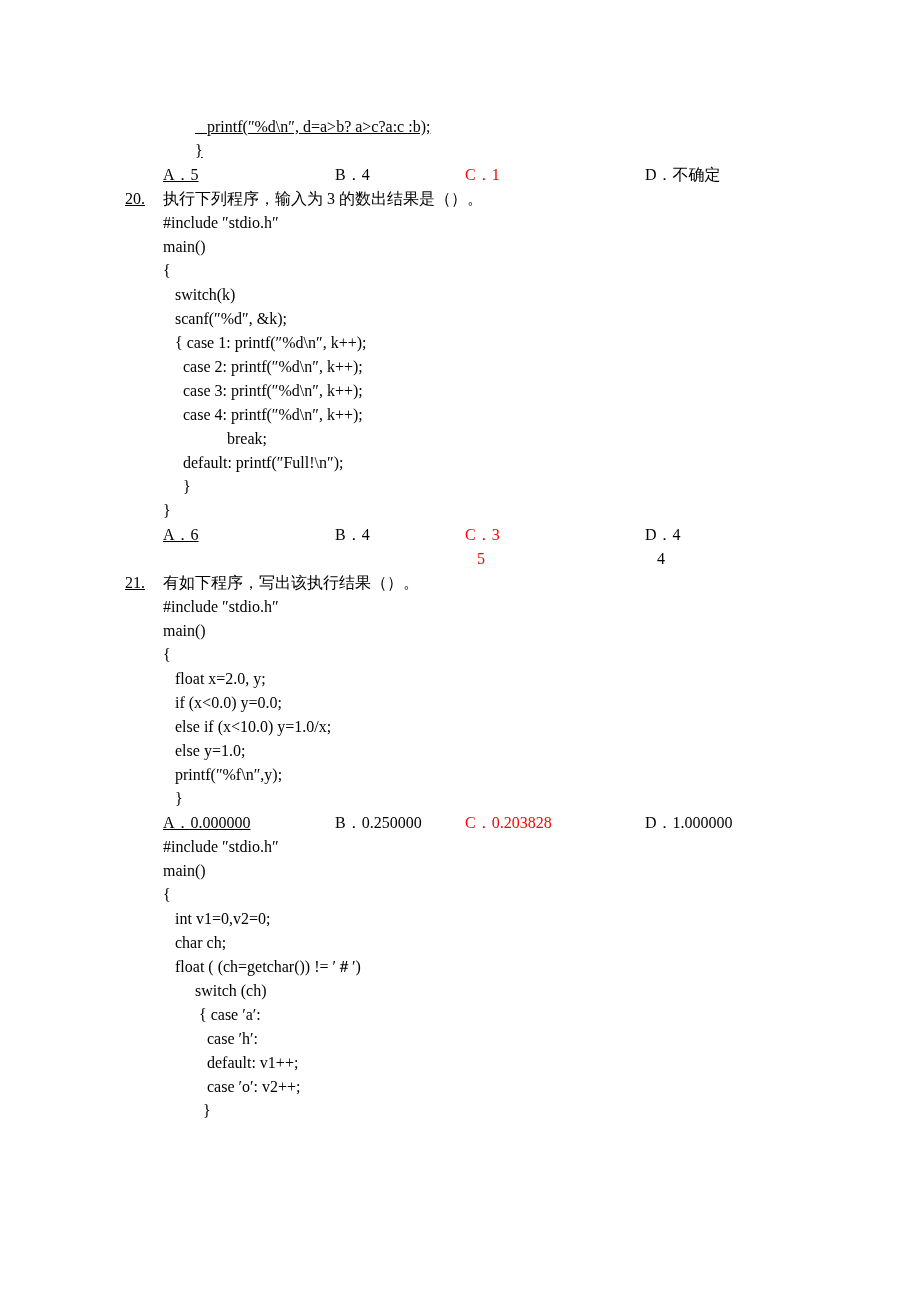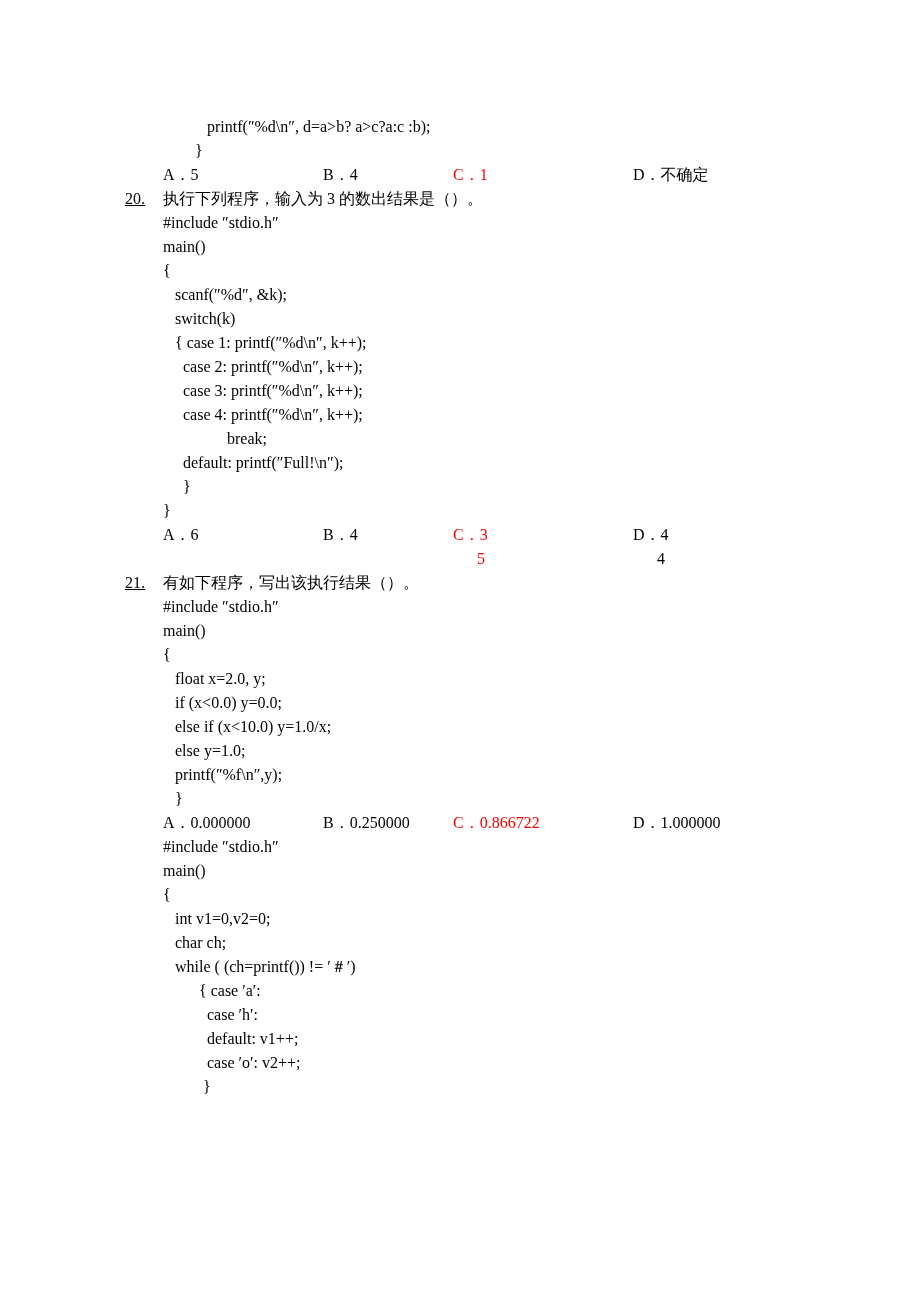--- a/index.html
+++ b/index.html
@@ -11,29 +11,29 @@
     color: #000;
     line-height: 1.5;
   }
   .page {
     width: 920px;
     min-height: 1302px;
     box-sizing: border-box;
     padding: 115px 115px 80px 125px;
   }
   .line { white-space: pre; }
-  .code-indent-1 { padding-left: 70px; }
+  .code-indent-1 { padding-left: 70px; text-decoration: underline; }
   .q-num { display:inline-block; width: 38px; text-decoration: underline; }
   .q-text { display:inline-block; }
   .q-row { padding-left: 0; }
   .body-block { padding-left: 38px; }
   .opts { display: flex; padding-left: 38px; }
   .opt { flex: 0 0 auto; }
-  .oA { width: 160px; }
-  .oB { width: 130px; }
+  .oA { width: 160px; text-decoration: underline; }
+  .oB { width: 130px; margin-left: 12px; }
   .oC { width: 180px; }
   .oD { }
   .red { color: #FF0000; }
   .opt-sub { display:flex; padding-left: 38px; }
   .sA { width: 160px; }
   .sB { width: 130px; }
   .sC { width: 180px; }
 </style>
 </head>
 <body>
@@ -49,22 +49,22 @@
     <span class="opt oD">D．不确定</span>
   </div>
 
   <div class="q-row">
     <span class="q-num">20.</span><span class="q-text">执行下列程序，输入为 3 的数出结果是（）。</span>
   </div>
   <div class="body-block">
     <div class="line">#include ″stdio.h″</div>
     <div class="line">main()</div>
     <div class="line">{</div>
+    <div class="line">   switch(k)</div>
     <div class="line">   scanf(″%d″, &amp;k);</div>
-    <div class="line">   switch(k)</div>
     <div class="line">   { case 1: printf(″%d\n″, k++);</div>
     <div class="line">     case 2: printf(″%d\n″, k++);</div>
     <div class="line">     case 3: printf(″%d\n″, k++);</div>
     <div class="line">     case 4: printf(″%d\n″, k++);</div>
     <div class="line">                break;</div>
     <div class="line">     default: printf(″Full!\n″);</div>
     <div class="line">     }</div>
     <div class="line">}</div>
   </div>
   <div class="opts">
@@ -90,31 +90,32 @@
     <div class="line">   float x=2.0, y;</div>
     <div class="line">   if (x&lt;0.0) y=0.0;</div>
     <div class="line">   else if (x&lt;10.0) y=1.0/x;</div>
     <div class="line">   else y=1.0;</div>
     <div class="line">   printf(″%f\n″,y);</div>
     <div class="line">   }</div>
   </div>
   <div class="opts">
     <span class="opt oA">A．0.000000</span>
     <span class="opt oB">B．0.250000</span>
-    <span class="opt oC red">C．0.866722</span>
+    <span class="opt oC red">C．0.203828</span>
     <span class="opt oD">D．1.000000</span>
   </div>
 
   <div class="body-block">
     <div class="line">#include ″stdio.h″</div>
     <div class="line">main()</div>
     <div class="line">{</div>
     <div class="line">   int v1=0,v2=0;</div>
     <div class="line">   char ch;</div>
-    <div class="line">   while ( (ch=printf()) != ′＃′)</div>
+    <div class="line">   float ( (ch=getchar()) != ′＃′)</div>
+    <div class="line">        switch (ch)</div>
     <div class="line">         { case ′a′:</div>
     <div class="line">           case ′h′:</div>
     <div class="line">           default: v1++;</div>
     <div class="line">           case ′o′: v2++;</div>
     <div class="line">          }</div>
   </div>
 
 </div>
 
 </body></html>

